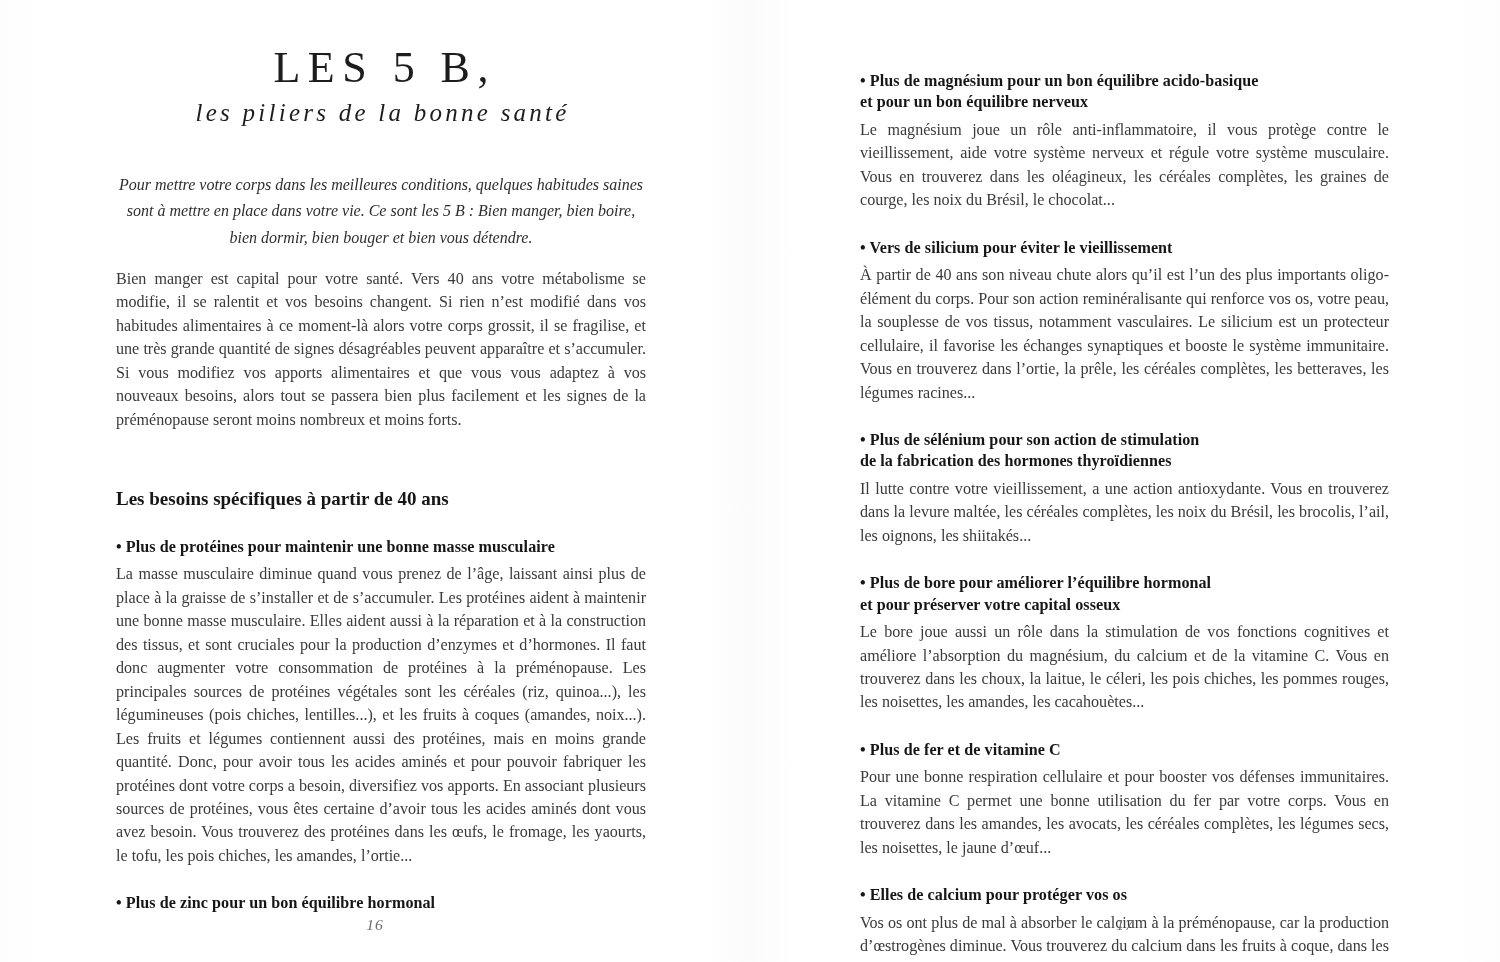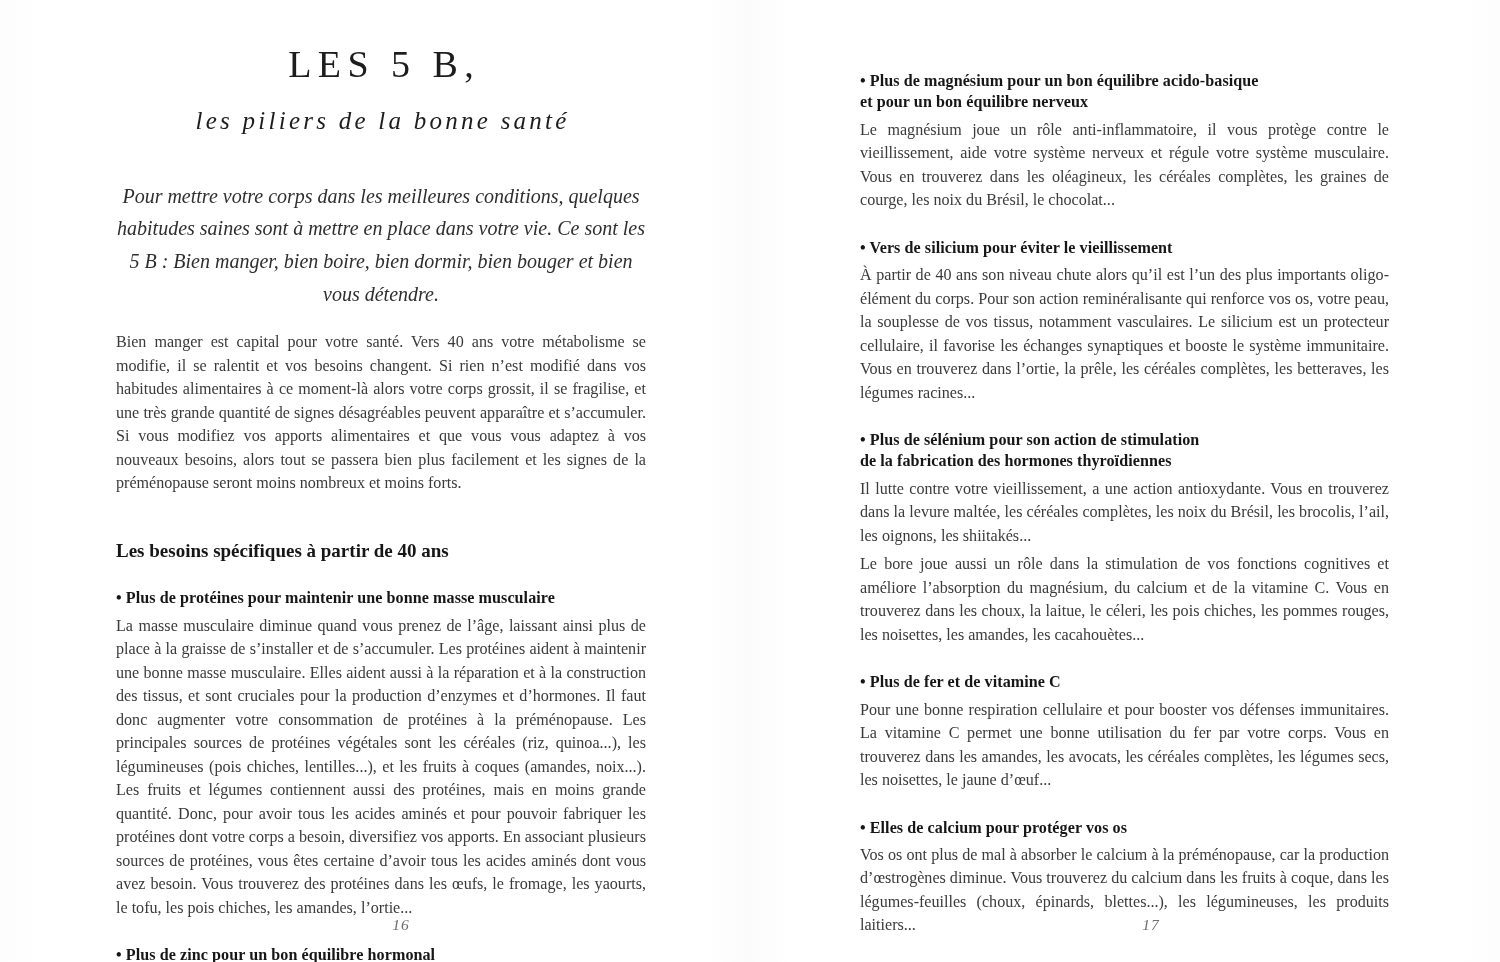--- a/index.html
+++ b/index.html
@@ -42,64 +42,64 @@
   .col-left  { left: 116px;  width: 530px; }
   .col-right { left: 110px;  width: 529px; }
 
   
   .title-block {
     margin-top: 44px;
     text-align: center;
   }
   .title-main {
     font-family: "Liberation Serif", "DejaVu Serif", serif;
-    font-size: 38px;
+    font-size: 44px;
     letter-spacing: 0.17em;
     font-weight: 400;
     color: #1d1d1d;
     line-height: 1.1;
-    margin: 0 0 20px 0;
+    margin: 0 0 6px 0;
     padding-left: 0.17em;
   }
   .title-sub {
     font-family: "Liberation Serif", "DejaVu Serif", serif;
     font-style: italic;
     font-size: 25px;
     letter-spacing: 0.13em;
     color: #1d1d1d;
     font-weight: 400;
     margin: 0;
     padding-left: 0.13em;
     line-height: 1.2;
   }
 
   
   .intro {
     margin-top: 44px;
     font-style: italic;
-    font-size: 20px;
+    font-size: 16px;
     line-height: 1.63;
     text-align: center;
     color: #2e2e2e;
   }
 
   
   h2.section-title {
     font-size: 21px;
     font-weight: bold;
     letter-spacing: 0.085em;
     margin: 46px 0 0 0;
     color: #161616;
     line-height: 1.2;
   }
 
   h3.sub-title {
     font-size: 19px;
     font-weight: bold;
-    margin: 44px 0 0 0;
+    margin: 56px 0 0 0;
     color: #161616;
     line-height: 1.25;
   }
 
   h4.bullet-title {
     font-size: 16.1px;
     font-weight: bold;
     margin: 25px 0 0 0;
     color: #161616;
     line-height: 1.33;
@@ -120,21 +120,20 @@
   
   .folio {
     position: absolute;
     bottom: 28px;
     width: 100%;
     text-align: center;
     font-style: italic;
     font-size: 15.5px;
     color: #6d6d6d;
     letter-spacing: 0.06em;
-    padding-left: 26px;
   }
 </style>
 </head>
 <body>
 
 <div class="spread">
 
   <div class="page page-left">
     <div class="col col-left">
 
@@ -164,20 +163,21 @@
 
       <h4 class="bullet-title first-on-page">• Plus de magnésium pour un bon équilibre acido-basique<br>et pour un bon équilibre nerveux</h4>
       <p class="body after-head">Le magnésium joue un rôle anti-inflammatoire, il vous protège contre le vieillissement, aide votre système nerveux et régule votre système musculaire. Vous en trouverez dans les oléagineux, les céréales complètes, les graines de courge, les noix du Brésil, le chocolat...</p>
 
       <h4 class="bullet-title">• Vers de silicium pour éviter le vieillissement</h4>
       <p class="body after-head">À partir de 40 ans son niveau chute alors qu’il est l’un des plus importants oligo-élément du corps. Pour son action reminéralisante qui renforce vos os, votre peau, la souplesse de vos tissus, notamment vasculaires. Le silicium est un protecteur cellulaire, il favorise les échanges synaptiques et booste le système immunitaire. Vous en trouverez dans l’ortie, la prêle, les céréales complètes, les betteraves, les légumes racines...</p>
 
       <h4 class="bullet-title">• Plus de sélénium pour son action de stimulation<br>de la fabrication des hormones thyroïdiennes</h4>
       <p class="body after-head">Il lutte contre votre vieillissement, a une action antioxydante. Vous en trouverez dans la levure maltée, les céréales complètes, les noix du Brésil, les brocolis, l’ail, les oignons, les shiitakés...</p>
 
+      <h4 class="bullet-title">• Plus de bore pour améliorer l’équilibre hormonal<br>et pour préserver votre capital osseux</h4>
       <p class="body after-head">Le bore joue aussi un rôle dans la stimulation de vos fonctions cognitives et améliore l’absorption du magnésium, du calcium et de la vitamine C. Vous en trouverez dans les choux, la laitue, le céleri, les pois chiches, les pommes rouges, les noisettes, les amandes, les cacahouètes...</p>
 
       <h4 class="bullet-title">• Plus de fer et de vitamine C</h4>
       <p class="body after-head">Pour une bonne respiration cellulaire et pour booster vos défenses immunitaires. La vitamine C permet une bonne utilisation du fer par votre corps. Vous en trouverez dans les amandes, les avocats, les céréales complètes, les légumes secs, les noisettes, le jaune d’œuf...</p>
 
       <h4 class="bullet-title">• Elles de calcium pour protéger vos os</h4>
       <p class="body after-head">Vos os ont plus de mal à absorber le calcium à la préménopause, car la production d’œstrogènes diminue. Vous trouverez du calcium dans les fruits à coque, dans les légumes-feuilles (choux, épinards, blettes...), les légumineuses, les produits laitiers...</p>
 
     </div>
     <div class="folio">17</div>

